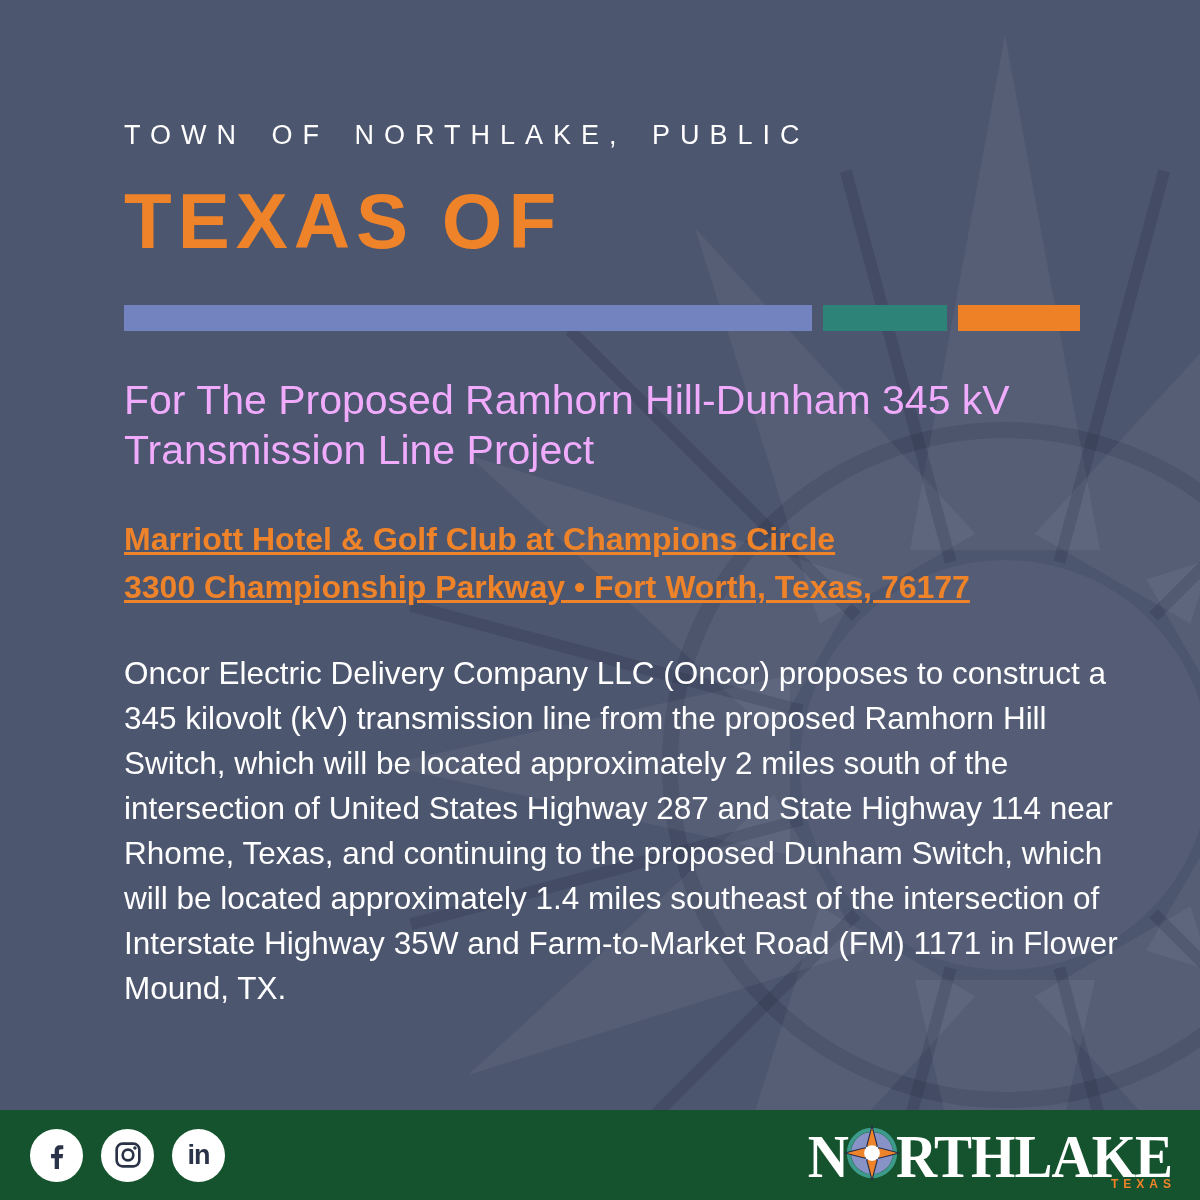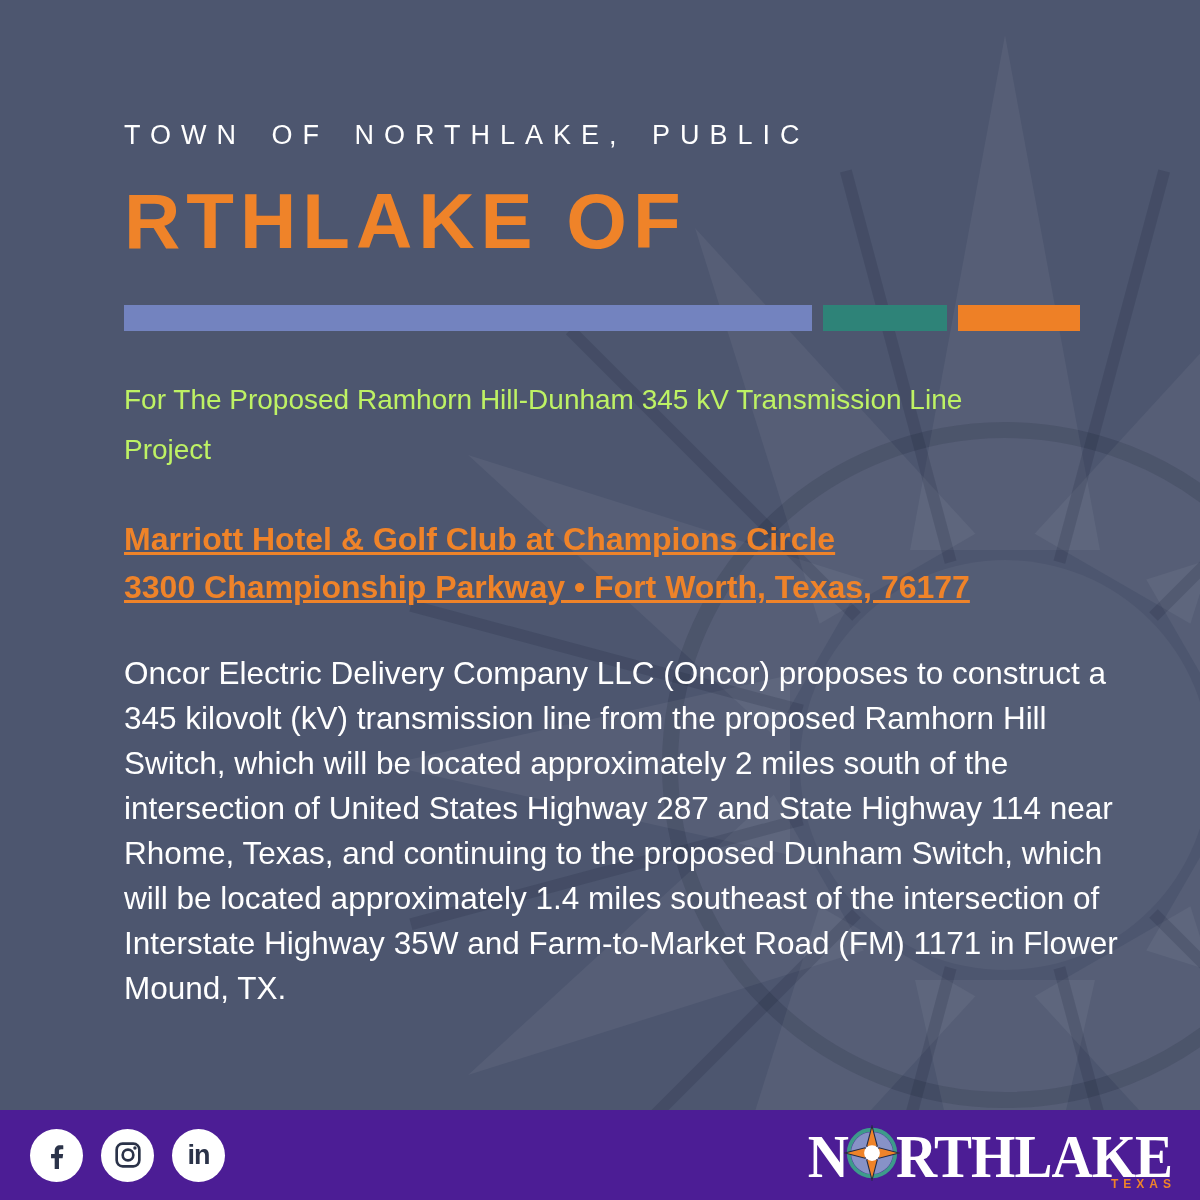--- a/index.html
+++ b/index.html
@@ -19,36 +19,36 @@
     color:#ef8329; font-weight:bold; font-size:78px; line-height:80px;
     letter-spacing:6px; margin:30px 0 0 0;
   }
   .bar-row { display:flex; margin-top:44px; height:26px; }
   .bar { height:26px; }
   .seg-periwinkle { width:688px; background:#7383bf; margin-right:11px; }
   .seg-teal       { width:124px; background:#2e8378; margin-right:11px; }
   .seg-orange     { width:122px; background:#ee8026; }
 
   .intro {
-    color:#bef264; font-size:28px; line-height:50px; width:900px;
+    color:#f0abfc; font-size:41px; line-height:50px; width:900px;
     margin:44px 0 0 0; font-weight:400;
   }
   .venue {
     color:#ef8329; font-weight:bold; font-size:32px; line-height:48px;
     margin-top:40px;
     text-decoration:underline;
   }
   .body-text {
     color:#ffffff; font-size:31.5px; line-height:45px; width:1000px;
     margin:40px 0 0 0;
   }
 
   .footer {
     position:absolute; left:0; bottom:0; width:1200px; height:90px;
-    background:#4c1d95; display:flex; align-items:center;
+    background:#14532d; display:flex; align-items:center;
     padding:0 24px 0 30px; box-sizing:border-box; z-index:2;
   }
   .social-btn {
     width:53px; height:53px; border-radius:50%; background:#ffffff;
     display:flex; align-items:center; justify-content:center;
     margin-right:18px; flex:0 0 auto; cursor:pointer;
   }
   .social-btn svg { display:block; }
   .li-glyph {
     font-weight:bold; font-size:27px; color:#2b3349; line-height:1;
@@ -105,21 +105,21 @@
       <line x1="1005" y1="555" x2="1005" y2="150" transform="rotate(255 1005 765)"></line>
       <line x1="1005" y1="555" x2="1005" y2="150" transform="rotate(285 1005 765)"></line>
       <line x1="1005" y1="555" x2="1005" y2="150" transform="rotate(315 1005 765)"></line>
       <line x1="1005" y1="555" x2="1005" y2="150" transform="rotate(345 1005 765)"></line>
     </g>
   </g>
 </svg>
 
 <div class="content">
   <p class="eyebrow">TOWN OF NORTHLAKE, PUBLIC</p>
-  <h1 class="title"><span>RTHLAKE OF</span><br></h1>
+  <h1 class="title"><span>TEXAS OF</span><br></h1>
 
   <div class="bar-row">
     <div class="bar seg-periwinkle"></div>
     <div class="bar seg-teal"></div>
     <div class="bar seg-orange"></div>
   </div>
 
   <p class="intro">For The Proposed Ramhorn Hill-Dunham 345 kV Transmission Line Project</p>
 
   <div class="venue">

